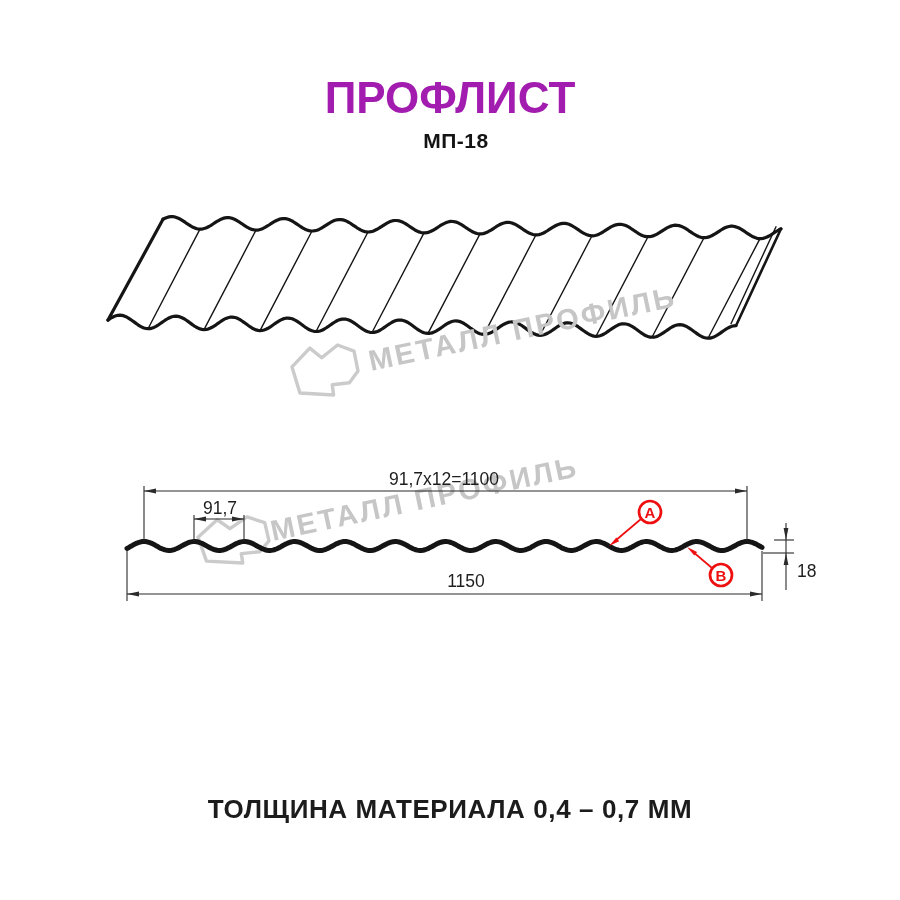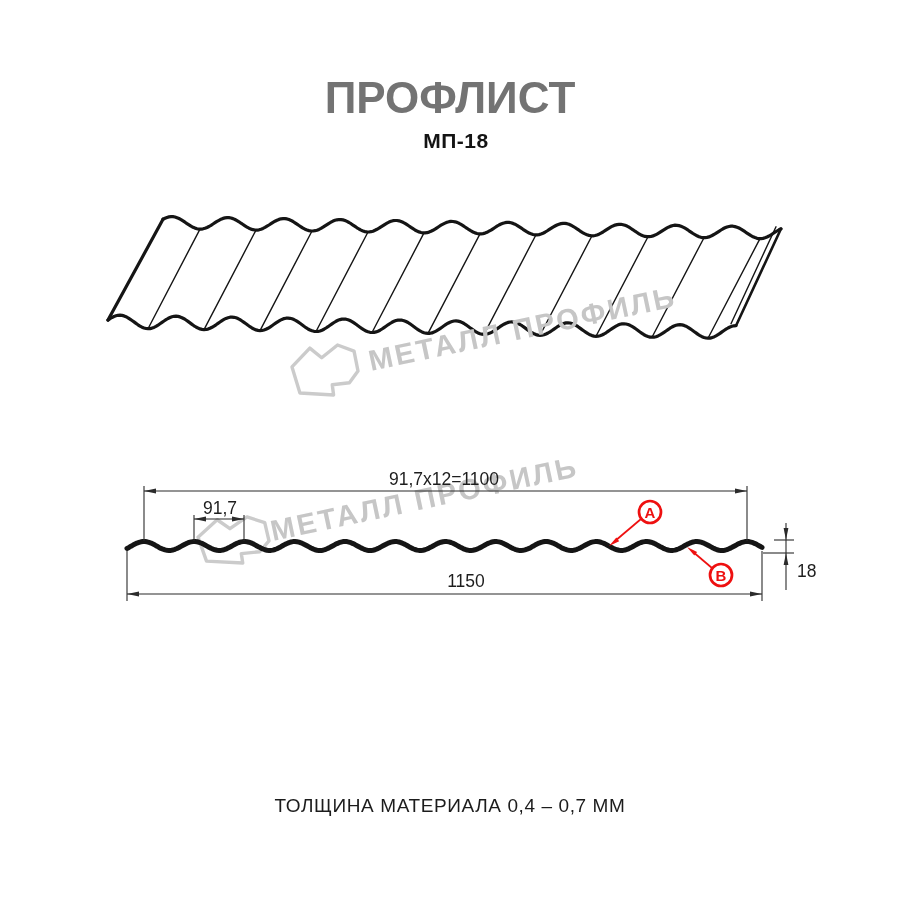--- a/index.html
+++ b/index.html
@@ -1,23 +1,23 @@
 <!DOCTYPE html>
 <html style="--red: #ee1010; --wm: #c6c6c6; --wm-logo: #cbcbcb; --line: #151515; --dim: #2b2b2b;"><head>
 <meta charset="utf-8">
 <style>
   html,body{margin:0;padding:0;background:#ffffff;}
   body{width:900px;height:900px;font-family:"Liberation Sans",sans-serif;}
   .page{position:relative;width:900px;height:900px;overflow:hidden;background:#fff;}
   .page-title{position:absolute;left:0;right:0;top:76px;margin:0;text-align:center;
-    font-size:44px;font-weight:700;letter-spacing:0px;color:#737373;line-height:1;}
+    font-size:44px;font-weight:700;letter-spacing:0px;color:#a21caf;line-height:1;}
   .model{position:absolute;left:12px;right:0;top:130px;text-align:center;
     font-size:21px;font-weight:700;letter-spacing:.5px;color:#141414;line-height:1;}
   .footer-note{position:absolute;left:0;right:0;top:796px;text-align:center;
-    font-size:19px;font-weight:400;letter-spacing:.6px;color:#1c1c1c;line-height:1;}
+    font-size:26px;font-weight:700;letter-spacing:.6px;color:#1c1c1c;line-height:1;}
   svg.drawing{position:absolute;left:0;top:0;}
   svg text{font-family:"Liberation Sans",sans-serif;}
   .edge{stroke:var(--line,#151515);fill:none;stroke-linecap:round;stroke-linejoin:round;}
   .bold{stroke-width:3.2;} .mid{stroke-width:2.6;} .thin{stroke-width:1.4;}
   .section{stroke:var(--line,#151515);stroke-width:5;fill:none;stroke-linejoin:round;stroke-linecap:round;}
   .dim line{stroke:var(--dim,#2b2b2b);stroke-width:1.1;}
   .dim polygon{fill:var(--dim,#2b2b2b);}
   .dim text{fill:#1d1d1d;font-size:17.5px;text-anchor:middle;}
   .dim text.start{text-anchor:start;}
   .logo{fill:none;stroke:var(--wm-logo,#cccccc);stroke-width:3.4;stroke-linejoin:round;}

